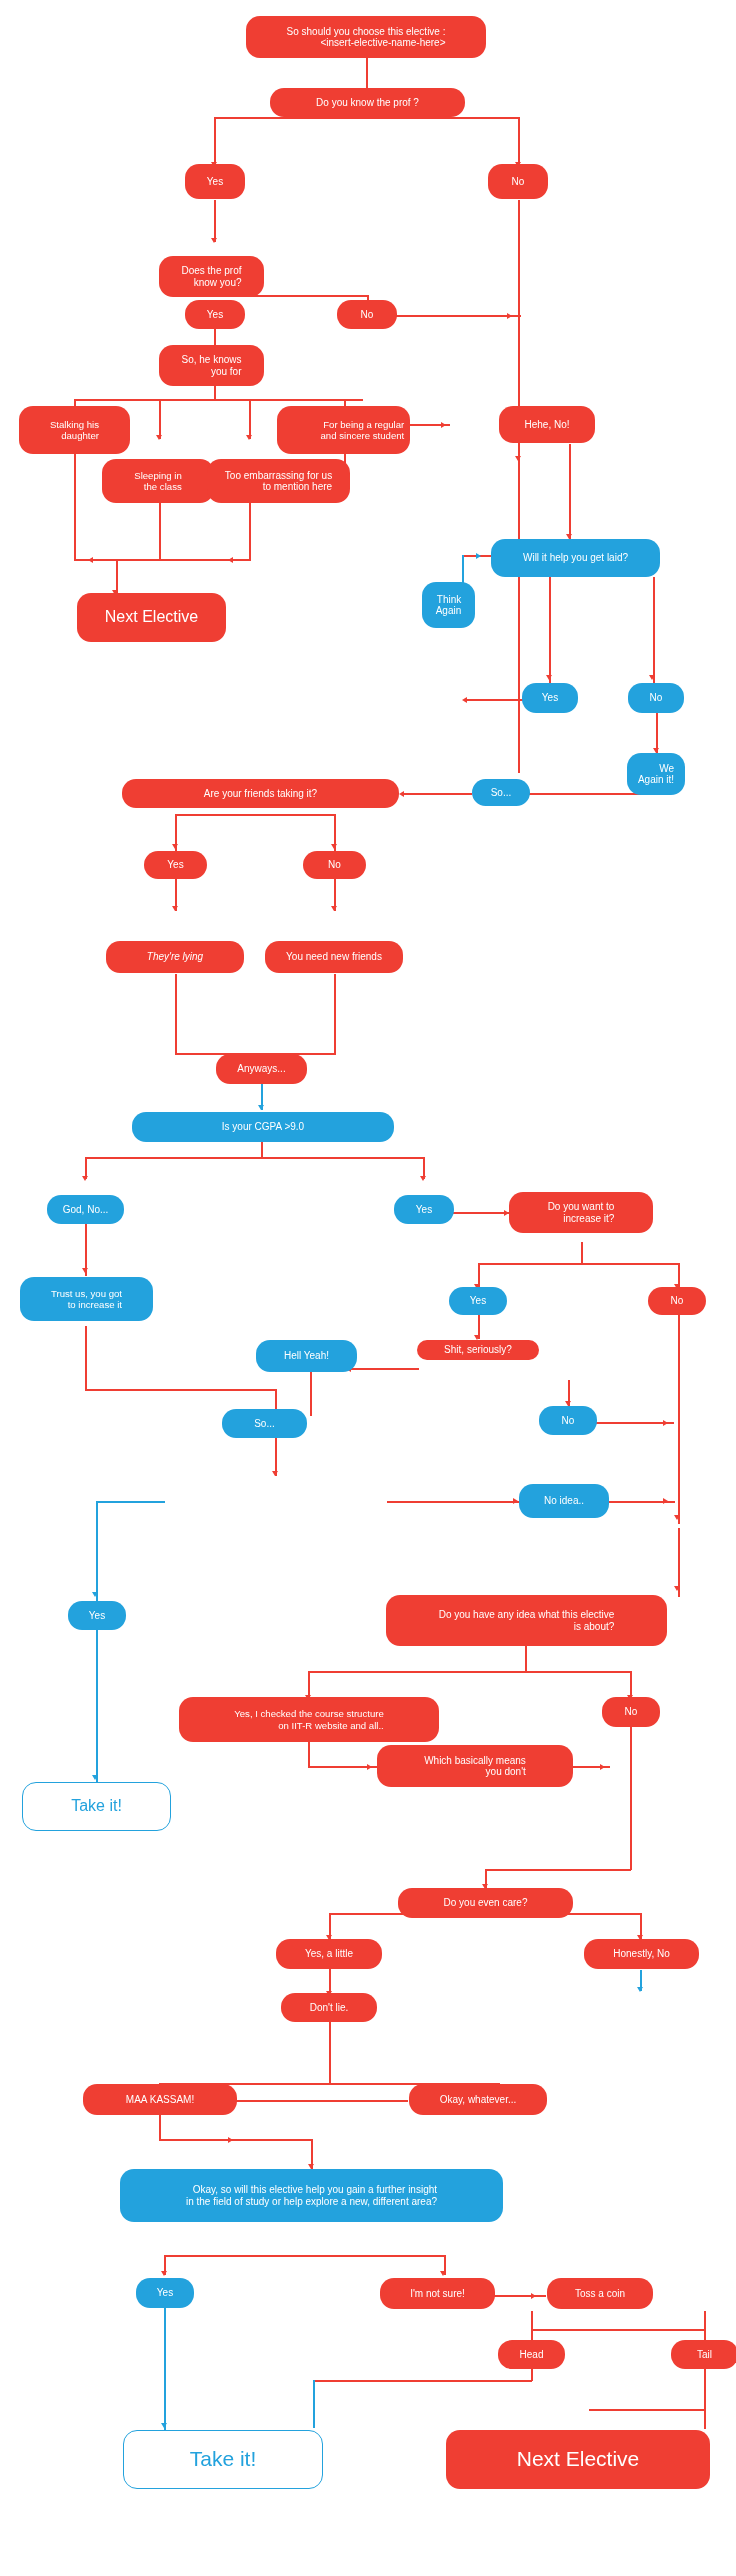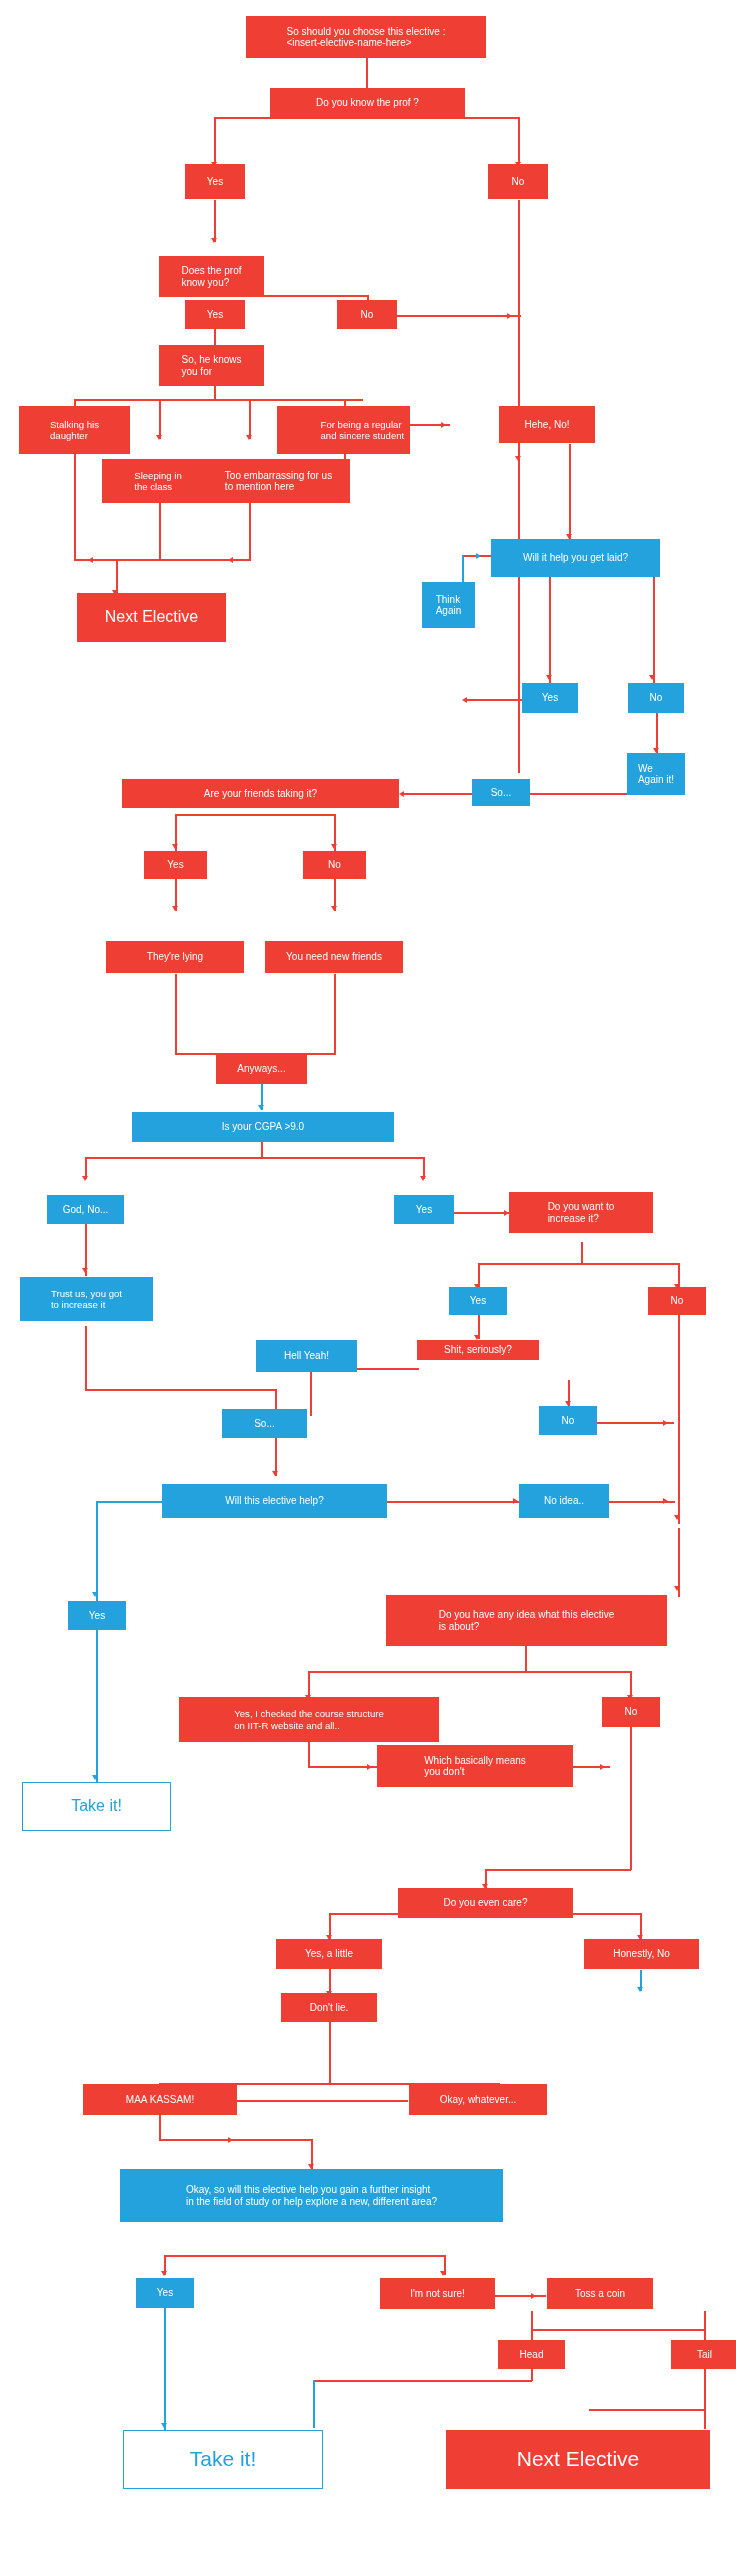--- a/index.html
+++ b/index.html
@@ -1,18 +1,18 @@
 <!DOCTYPE html>
 <html style="font-size:8.5px"><head>
 <meta charset="utf-8">
 <style>
   html,body{margin:0;padding:0;background:#ffffff;}
   body{font-family:"Liberation Sans", sans-serif;}
   #canvas{position:relative;width:737px;height:2576px;overflow:hidden;background:#fff;}
-  .node{position:absolute;box-sizing:border-box;display:flex;align-items:center;justify-content:center;text-align:left;color:#ffffff;border-radius:0;line-height:1.15;padding:2.1px 3.2px;}
+  .node{position:absolute;box-sizing:border-box;display:flex;align-items:center;justify-content:center;text-align:right;color:#ffffff;border-radius:14px;line-height:1.15;padding:2.1px 3.2px;}
   .red{background:#ef3e33;}
   .blue{background:#23a2dd;}
   .outline{background:#ffffff;border:1.1px solid #23a2dd;color:#23a2dd;}
   .line{position:absolute;background:#ef3e33;}
   .lineb{position:absolute;background:#23a2dd;}
   .arrow{position:absolute;width:0;height:0;}
   .ar-r{border-top:3.7px solid transparent;border-bottom:3.7px solid transparent;border-left:5.8px solid #ef3e33;}
   .ar-l{border-top:3.7px solid transparent;border-bottom:3.7px solid transparent;border-right:5.8px solid #ef3e33;}
   .ar-d{border-left:3.7px solid transparent;border-right:3.7px solid transparent;border-top:5.8px solid #ef3e33;}
   .ar-db{border-left:3.7px solid transparent;border-right:3.7px solid transparent;border-top:5.8px solid #23a2dd;}
@@ -273,37 +273,36 @@
   <div class="node blue" style="left:422px;top:582px;width:53px;height:46px;font-size:10px;white-space:pre-line;">Think
 Again</div>
   <div class="node blue" style="left:522px;top:683px;width:56px;height:30px;font-size:10px;">Yes</div>
   <div class="node blue" style="left:628px;top:683px;width:56px;height:30px;font-size:10px;">No</div>
   <div class="node blue" style="left:627px;top:753px;width:58px;height:42px;font-size:10px;white-space:pre-line;">We
 Again it!</div>
   <div class="node blue" style="left:472px;top:779px;width:58px;height:26.5px;font-size:10px;">So...</div>
   <div class="node red" style="left:122px;top:779px;width:277px;height:29px;font-size:10px;">Are your friends taking it?</div>
   <div class="node red" style="left:144px;top:851px;width:63px;height:28px;font-size:10px;">Yes</div>
   <div class="node red" style="left:303px;top:851px;width:63px;height:28px;font-size:10px;">No</div>
-  <div class="node red" style="left:106px;top:941px;width:138px;height:32px;font-size:10px;">They're lying</div>
+  <div class="node red" style="left:106px;top:941px;width:138px;height:32px;font-size:10px;font-style:italic;">They're lying</div>
   <div class="node red" style="left:265px;top:941px;width:138px;height:32px;font-size:10px;">You need new friends</div>
   <div class="node red" style="left:216px;top:1054px;width:91px;height:30px;font-size:10px;">Anyways...</div>
   <div class="node blue" style="left:132px;top:1112px;width:262px;height:30px;font-size:10px;">Is your CGPA &gt;9.0</div>
   <div class="node blue" style="left:47px;top:1195px;width:77px;height:29px;font-size:10px;">God, No...</div>
   <div class="node blue" style="left:394px;top:1195px;width:60px;height:29px;font-size:10px;">Yes</div>
   <div class="node red" style="left:509px;top:1192px;width:144px;height:41px;font-size:10px;white-space:pre-line;">Do you want to
 increase it?</div>
   <div class="node blue" style="left:449px;top:1287px;width:58px;height:28px;font-size:10px;">Yes</div>
   <div class="node red" style="left:648px;top:1287px;width:58px;height:28px;font-size:10px;">No</div>
   <div class="node blue" style="left:20px;top:1277px;width:133px;height:44px;font-size:9.6px;white-space:pre-line;">Trust us, you got
 to increase it</div>
   <div class="node red" style="left:417px;top:1340px;width:122px;height:20px;font-size:10px;">Shit, seriously?</div>
   <div class="node blue" style="left:256px;top:1340px;width:101px;height:32px;font-size:10px;">Hell Yeah!</div>
   <div class="node blue" style="left:539px;top:1406px;width:58px;height:29px;font-size:10px;">No</div>
   <div class="node blue" style="left:222px;top:1409px;width:85px;height:29px;font-size:10px;">So...</div>
-  <div class="node blue" style="left:162px;top:1484px;width:225px;height:34px;font-size:10px;">Will this elective help?</div>
   <div class="node blue" style="left:519px;top:1484px;width:90px;height:34px;font-size:10px;">No idea..</div>
   <div class="node blue" style="left:68px;top:1601px;width:58px;height:29px;font-size:10px;">Yes</div>
   <div class="node red" style="left:386px;top:1595px;width:281px;height:51px;font-size:10px;white-space:pre-line;">Do you have any idea what this elective
 is about?</div>
   <div class="node red" style="left:179px;top:1697px;width:260px;height:45px;font-size:9.6px;white-space:pre-line;">Yes, I checked the course structure
 on IIT-R website and all..</div>
   <div class="node red" style="left:602px;top:1697px;width:58px;height:30px;font-size:10px;">No</div>
   <div class="node red" style="left:377px;top:1745px;width:196px;height:42px;font-size:10px;white-space:pre-line;">Which basically means
 you don't</div>
   <div class="node outline" style="left:22px;top:1782px;width:149px;height:49px;font-size:16px;">Take it!</div>

